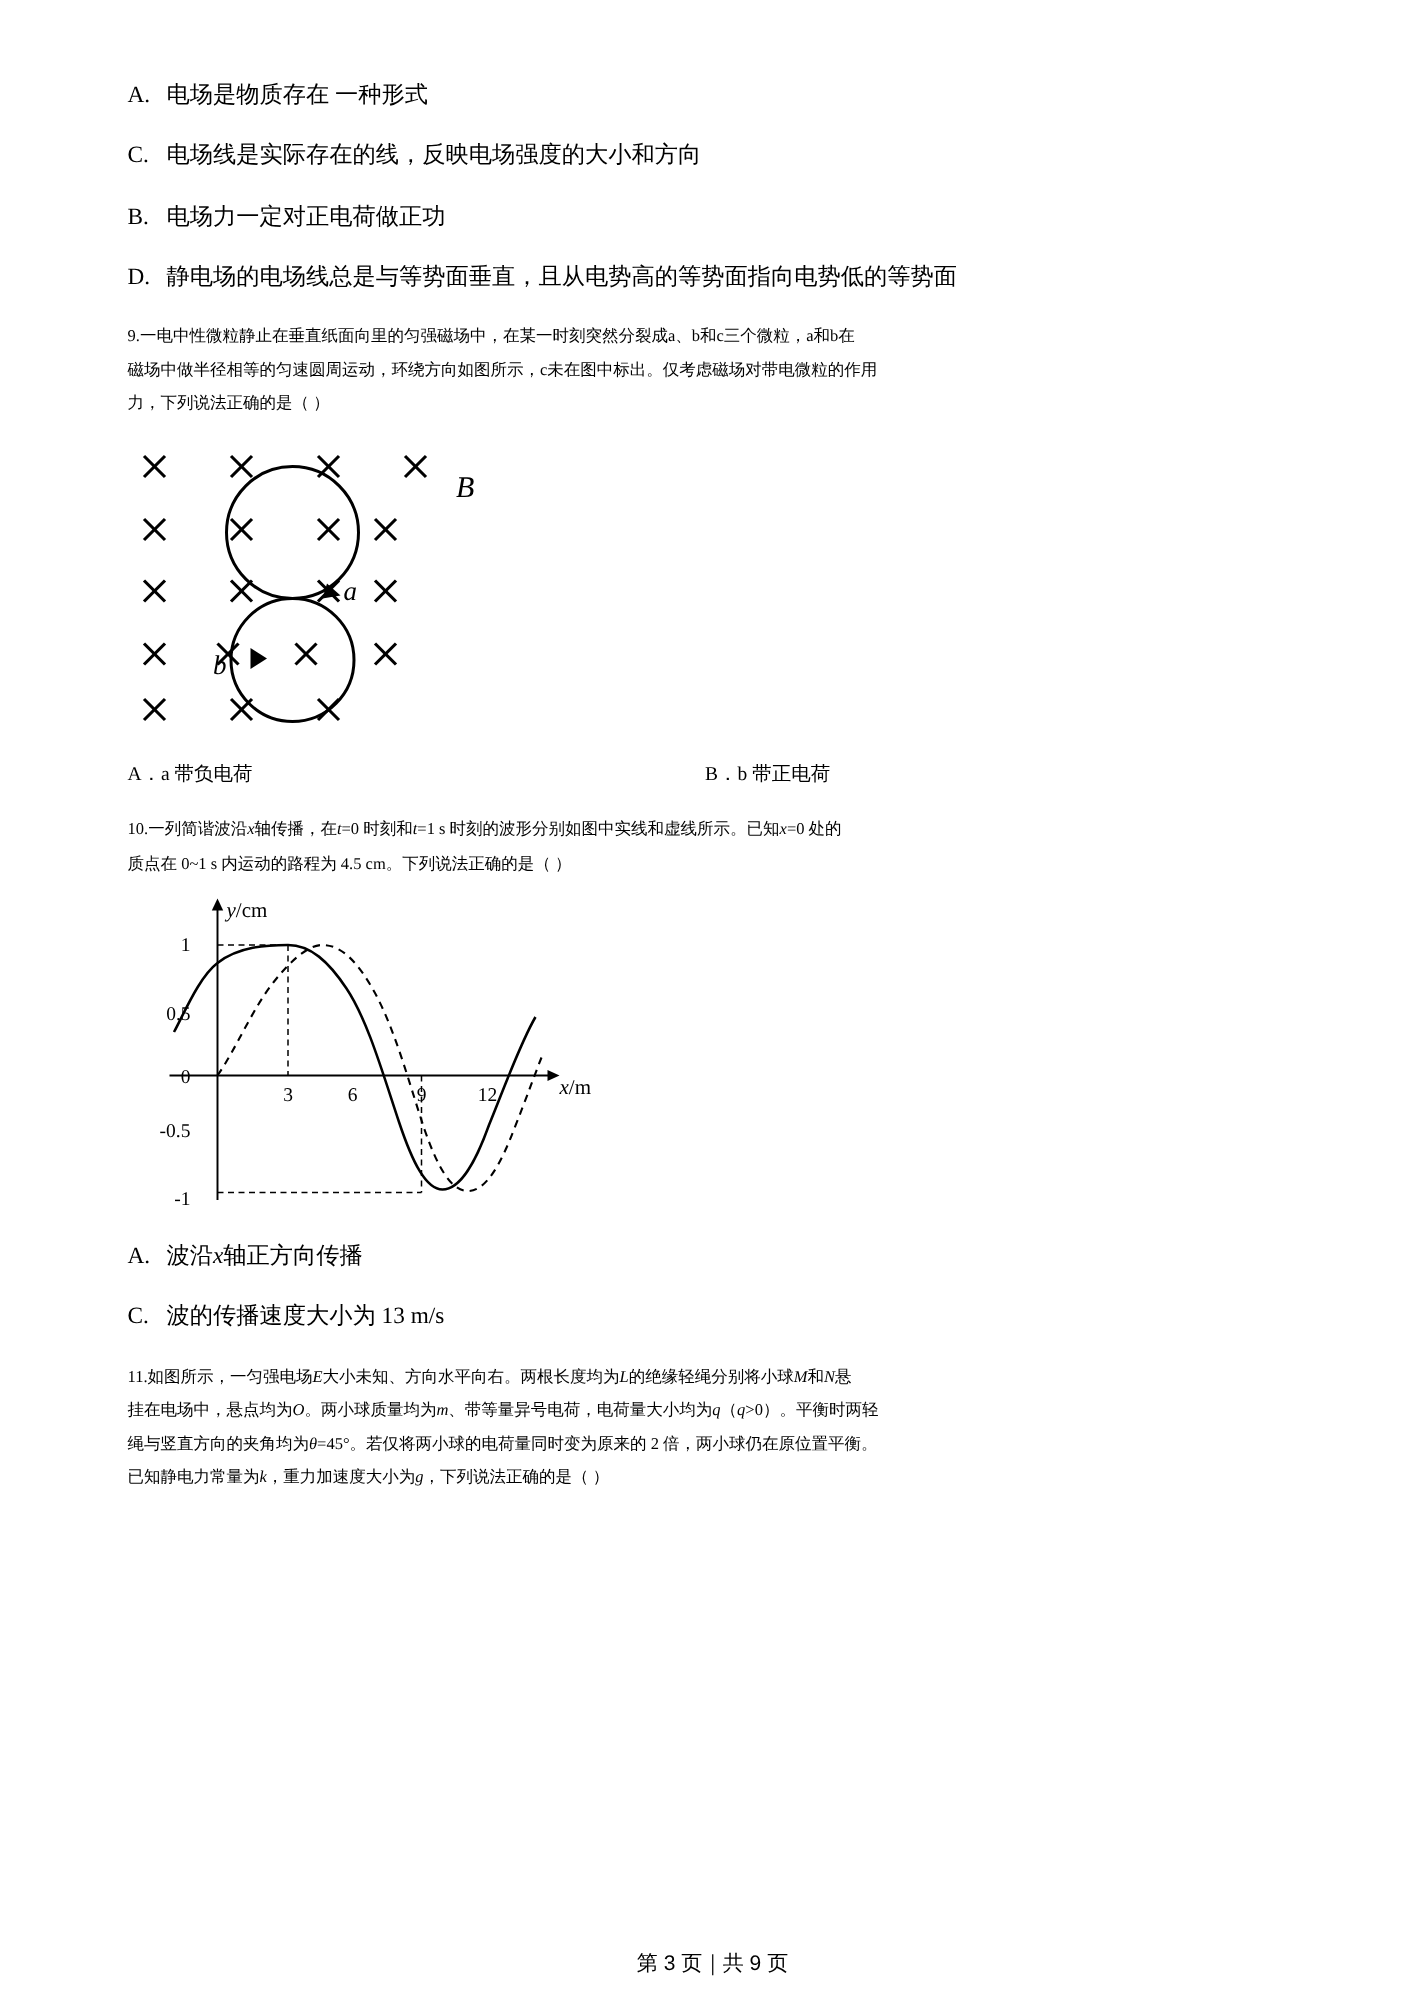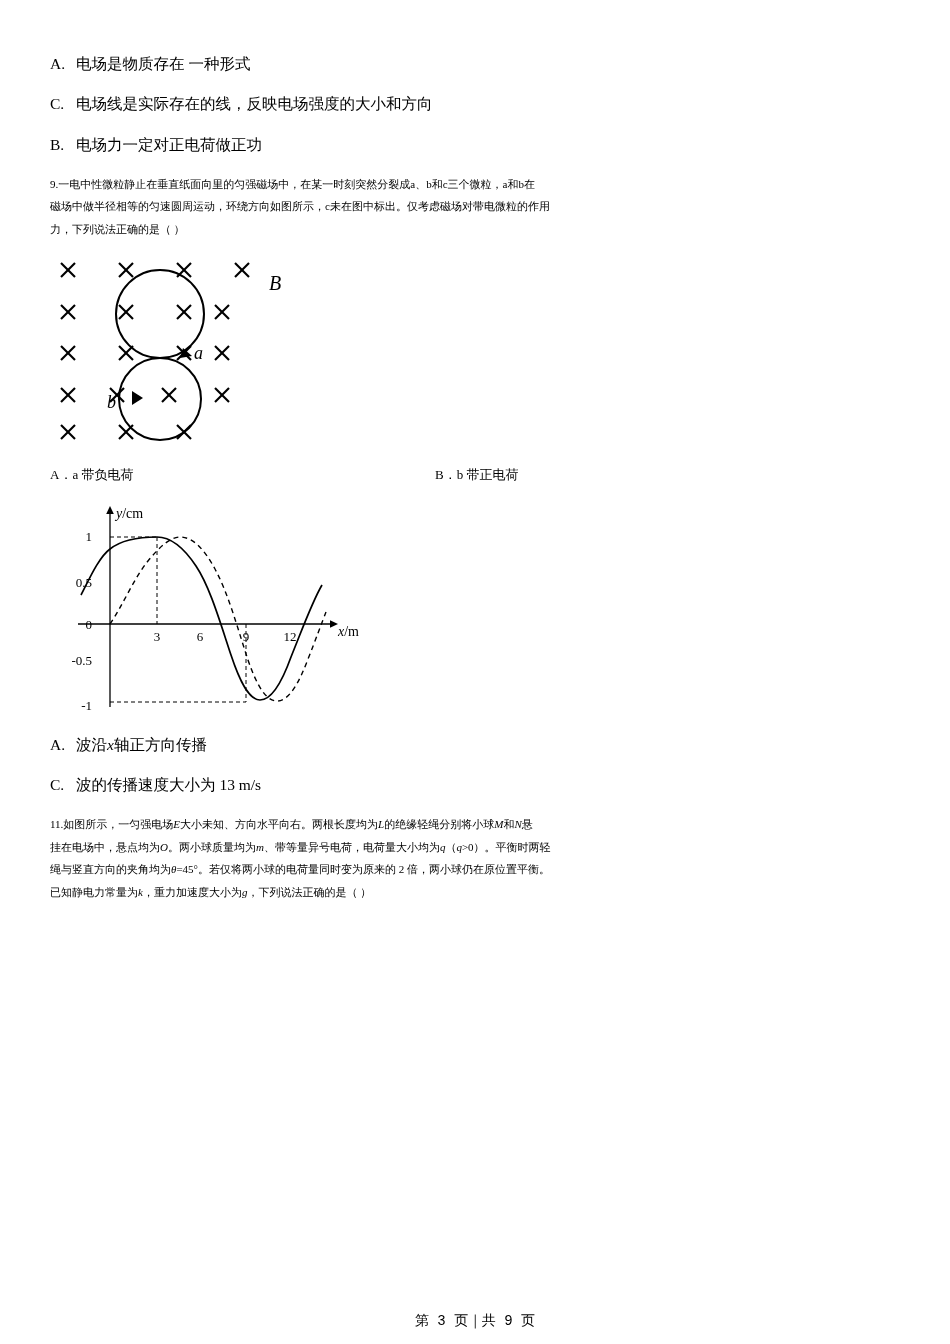--- a/index.html
+++ b/index.html
@@ -12,21 +12,21 @@
     height: 1344px;
     position: relative;
     font-family: "Liberation Serif", "DejaVu Serif", serif;
     color: #000000;
   }
   .page {
     position: relative;
     width: 950px;
     height: 1344px;
     box-sizing: border-box;
-    padding: 52px 80px 0 50px;
+    padding: 52px 80px 0 85px;
   }
   .opt-line {
     font-size: 15.5px;
     line-height: 1.5;
     margin: 0 0 17px 0;
     white-space: nowrap;
   }
   .opt-label {
     display: inline-block;
     width: 26px;
@@ -61,40 +61,43 @@
   }
   .figure-wave {
     margin: 8px 0 6px 0;
     height: 225px;
     position: relative;
   }
   .footer {
     position: absolute;
     left: 0;
     right: 0;
-    bottom: 14px;
+    bottom: 26px;
     text-align: center;
     font-size: 14px;
-    font-family: Liberation Mono, monospace;
+    font-family: Liberation Sans, sans-serif;
   }
 </style>
 </head>
 <body>
 
 <div class="page">
 
   <div>
     <div class="opt-line">
       <span class="opt-label">A.</span><span>电场是物质存在   一种形式</span>
     </div>
     <div class="opt-line">
       <span class="opt-label">C.</span><span>电场线是实际存在的线，反映电场强度的大小和方向</span>
     </div>
     <div class="opt-line">
       <span class="opt-label">B.</span><span>电场力一定对正电荷做正功</span>
+    </div>
+    <div class="opt-line">
+      <span class="opt-label">D.</span><span>静电场的电场线总是与等势面垂直，且从电势高的等势面指向电势低的等势面</span>
     </div>
   </div>
 
   <div class="q-block">
     <span class="q-num">9.</span><span>一电中性微粒静止在垂直纸面向里的匀强磁场中，在某一时刻突然分裂成a、b和c三个微粒，a和b在</span><br>
     <span>磁场中做半径相等的匀速圆周运动，环绕方向如图所示，c未在图中标出。仅考虑磁场对带电微粒的作用</span><br>
     <span>力，下列说法正确的是（      ）</span>
   </div>
 
   <div class="figure-magnet">
@@ -200,20 +203,24 @@
 
   <div class="two-col">
     <div class="col colA">
       <span>A．</span><span>a 带负电荷</span>
     </div>
     <div class="col colB">
       <span>B．</span><span>b 带正电荷</span>
     </div>
   </div>
 
+  <div class="q-block">
+    <span class="q-num">10.</span><span>一列简谐波沿</span><i>x</i><span>轴传播，在</span><i>t</i><span>=0 时刻和</span><i>t</i><span>=1 s 时刻的波形分别如图中实线和虚线所示。已知</span><i>x</i><span>=0 处的</span><br>
+    <span>质点在 0~1 s 内运动的路程为 4.5 cm。下列说法正确的是（      ）</span>
+  </div>
 
   <div class="figure-wave">
     <svg width="420" height="225" viewBox="0 0 420 225">
 
       <line x1="60" y1="8" x2="60" y2="205" stroke="#000" stroke-width="1.3"></line>
       <path d="M 60 4 L 56.2 12 L 63.8 12 Z" fill="#000"></path>
 
       <line x1="28" y1="122" x2="282" y2="122" stroke="#000" stroke-width="1.3"></line>
       <path d="M 288 122 L 280 118.3 L 280 125.7 Z" fill="#000"></path>
 

